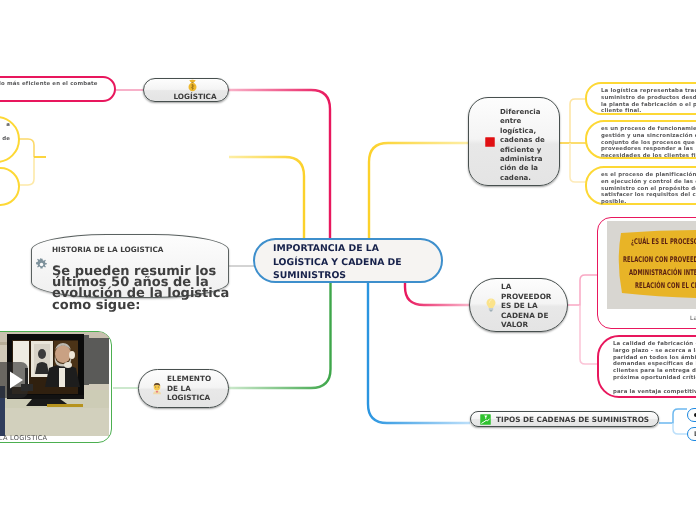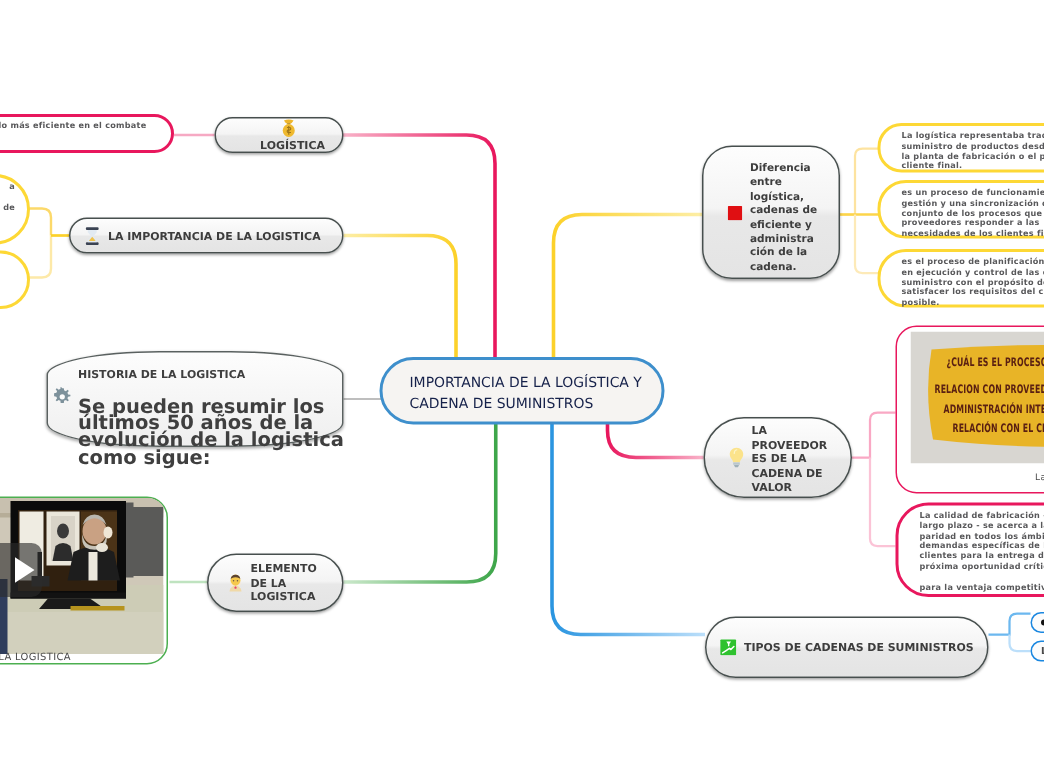--- a/index.html
+++ b/index.html
@@ -36,21 +36,21 @@
 
   
   #central{
     position:absolute;box-sizing:border-box;
     border:2px solid #3e8fcc;
     border-radius:999px;
     background:#f6f4f2;
     z-index:6;
     display:flex;align-items:center;
   }
-  #central .ctxt{font-weight:normal;color:#16214a;}
+  #central .ctxt{font-weight:bold;color:#16214a;}
 
   
   .note{position:absolute;box-sizing:border-box;background:#fff;z-index:4;
         border:2.4px solid #fdd835;}
   .note .ntxt{font-weight:bold;color:#58585a;white-space:pre;position:absolute;
         font-size:5.4px;line-height:6.8px;letter-spacing:.18px;}
 
   .subnode{position:absolute;box-sizing:border-box;border:1.6px solid #1a87e0;border-radius:999px;
      background:#fcfcfc;z-index:5;display:flex;align-items:center;padding-left:6px;}
   .subnode .sdot{width:4px;height:4px;border-radius:50%;background:#111;flex:none;}
@@ -129,21 +129,21 @@
 
   #n-elemento{left:138px;top:369px;width:91px;height:39px;padding-left:13px;}
   #n-elemento .txt{font-size:7.3px;margin-left:5px;line-height:9.8px;width:46px;word-break:break-word;}
 
   #n-diferencia{left:468px;top:97px;width:92px;height:89px;padding-left:16px;}
   #n-diferencia .txt{font-size:7px;margin-left:5px;line-height:9.4px;width:46px;word-break:break-word;padding-top:8px;}
 
   #n-valor{left:469px;top:278px;width:99px;height:54px;padding-left:16px;}
   #n-valor .txt{font-size:7.3px;margin-left:5px;line-height:9.6px;width:52px;word-break:break-word;padding-top:2px;}
 
-  #n-tipos{left:470px;top:411px;width:189px;height:41px;padding-left:9px;}
+  #n-tipos{left:470px;top:411px;width:189px;height:16px;padding-left:9px;}
   #n-tipos .txt{font-size:7.3px;margin-left:5px;white-space:nowrap;}
 </style>
 </head>
 <body>
 
 <div id="canvas">
 
   <svg class="links" viewBox="0 0 696 520">
     <defs>
       <linearGradient id="gPinkL" x1="0" y1="0" x2="1" y2="0">
@@ -209,31 +209,20 @@
         <path d="M4.5 2.5 q6.5 -2.4 13 0 -2.2 3.6 -4.6 4.6 h-3.8 q-2.4 -1 -4.6 -4.6z" fill="#eeb62c"></path>
         <path d="M8.8 6.5 h4.4 l-.4 1.6 h-3.6z" fill="#8a6a18"></path>
         <ellipse cx="11" cy="16" rx="8" ry="8.6" fill="#efb92f"></ellipse>
         <path d="M11 10 v11.5" stroke="#9e7518" stroke-width="1.5"></path>
         <path d="M8.6 12 h4 a1.8 1.8 0 0 1 0 3.3 h-2.6 a1.8 1.8 0 0 0 0 3.3 h4" stroke="#9e7518" stroke-width="1.5" fill="none"></path>
       </svg>
     </span>
     <span class="txt">LOGÍSTICA</span>
   </div>
 
-  <div class="pill" id="n-importancia">
-    <span class="ico">
-      <svg width="11" height="13" viewBox="0 0 22 26">
-        <rect x="2.5" y="1" width="17" height="3.6" rx="1.4" fill="#3b4353"></rect>
-        <rect x="2.5" y="21" width="17" height="3.6" rx="1.4" fill="#3b4353"></rect>
-        <path d="M5 4.6 h12 v3 l-4.5 5.4 4.5 5.4 v2.6 h-12 v-2.6 l4.5 -5.4 -4.5 -5.4 z" fill="#e2eaf2"></path>
-        <path d="M11 13.8 l4.2 5 q .4 .6 -.4 .6 h-7.6 q -.8 0 -.4 -.6 z" fill="#f0c24b"></path>
-      </svg>
-    </span>
-    <span class="txt">LA IMPORTANCIA DE LA LOGISTICA</span>
-  </div>
 
   <div class="ellipse-node" id="n-historia">
     <span class="ico">
       <svg width="13" height="13" viewBox="0 0 26 26">
         <path d="M13 1.6 l2.1 0 .45 3.1 a8.3 8.3 0 0 1 2.2 .92 l2.5 -1.9 1.5 1.5 -1.9 2.5 a8.3 8.3 0 0 1 .92 2.2 l3.1 .45 0 2.1 -3.1 .45 a8.3 8.3 0 0 1 -.92 2.2 l1.9 2.5 -1.5 1.5 -2.5 -1.9 a8.3 8.3 0 0 1 -2.2 .92 l-.45 3.1 -2.1 0 -2.1 0 -.45 -3.1 a8.3 8.3 0 0 1 -2.2 -.92 l-2.5 1.9 -1.5 -1.5 1.9 -2.5 a8.3 8.3 0 0 1 -.92 -2.2 l-3.1 -.45 0 -2.1 0 -2.1 3.1 -.45 a8.3 8.3 0 0 1 .92 -2.2 l-1.9 -2.5 1.5 -1.5 2.5 1.9 a8.3 8.3 0 0 1 2.2 -.92 l.45 -3.1 z" fill="#7d919b"></path>
         <circle cx="13" cy="13" r="3.5" fill="#fbfbfb"></circle>
       </svg>
     </span>
     <div class="h-title">HISTORIA DE LA LOGISTICA</div>
     <div class="h-body">Se pueden resumir los últimos 50 años de la evolución de la logistica como sigue:</div>

